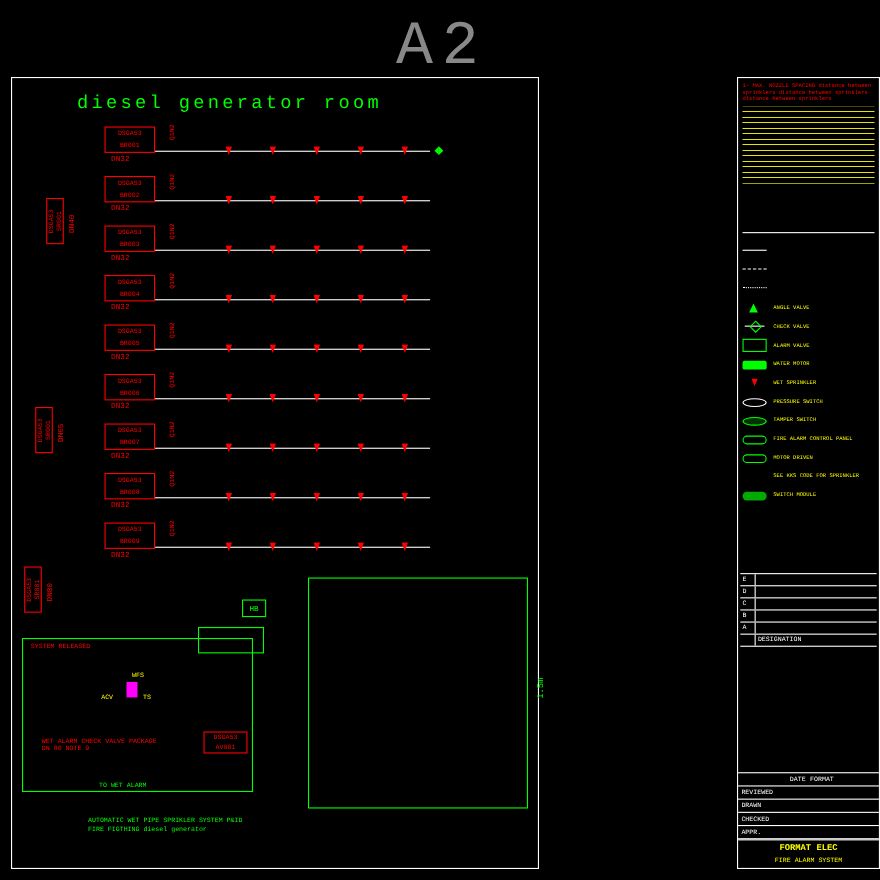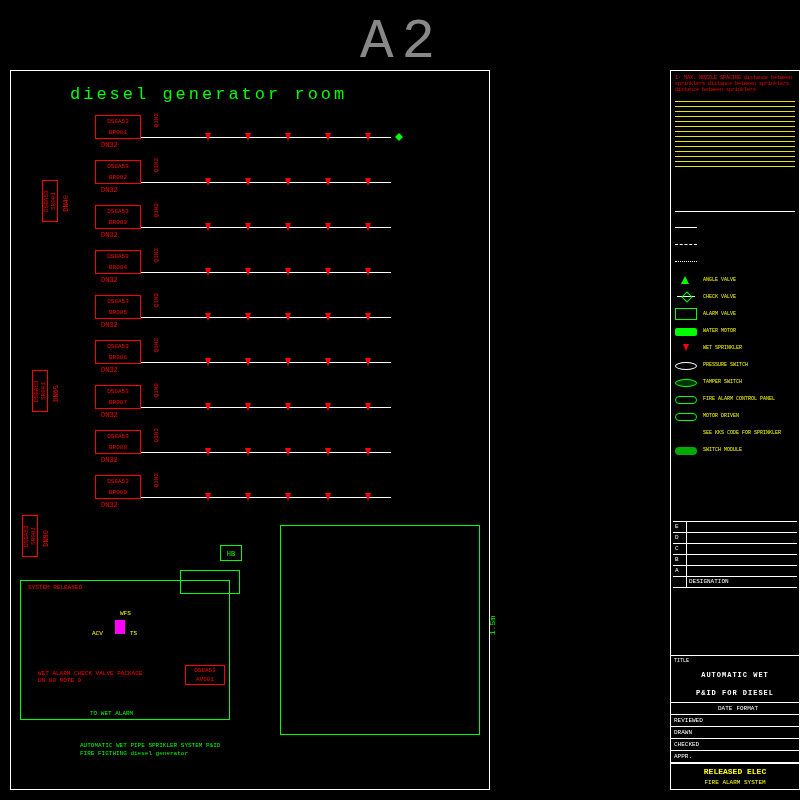--- a/index.html
+++ b/index.html
@@ -548,25 +548,20 @@
           <span style="width:auto;flex:1;border-right:none;"></span>
         </div>
       </div>
     <div class="rev-row">
       <span></span>
       <span style="width:auto;flex:1;border-right:none;">DESIGNATION</span>
     </div>
   </div>
 
   <div class="title-block">
-    <div class="tb-row" style="flex-direction:column;">
-      <span style="width:auto;font-size:5px;">TITLE</span>
-      <div class="tb-title">AUTOMATIC WET</div>
-      <div class="tb-title">P&amp;ID FOR DIESEL</div>
-    </div>
     <div id="tbrows">
         <div class="tb-row">
           <span></span>
           <span>DATE</span>
           <span>FORMAT</span>
         </div>
         <div class="tb-row">
           <span>REVIEWED</span>
           <span></span>
           <span></span>
@@ -580,16 +575,16 @@
           <span>CHECKED</span>
           <span></span>
           <span></span>
         </div>
         <div class="tb-row">
           <span>APPR.</span>
           <span></span>
           <span></span>
         </div>
       </div>
-    <div class="tb-company">RELEASED ELEC</div>
+    <div class="tb-company">FORMAT ELEC</div>
     <div class="tb-sub">FIRE ALARM SYSTEM</div>
   </div>
 </div>
 
 </body></html>

